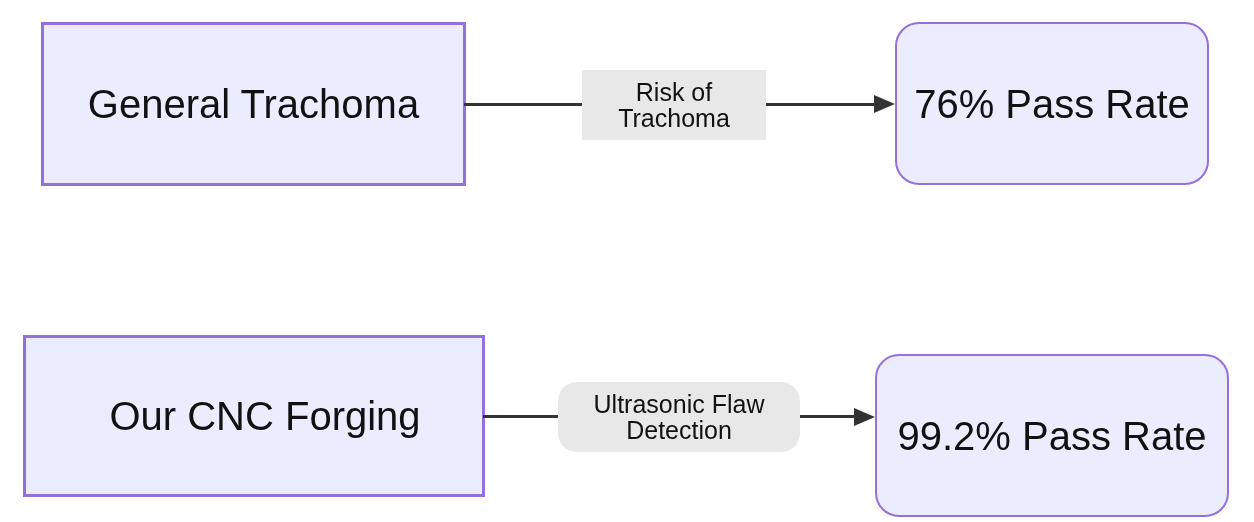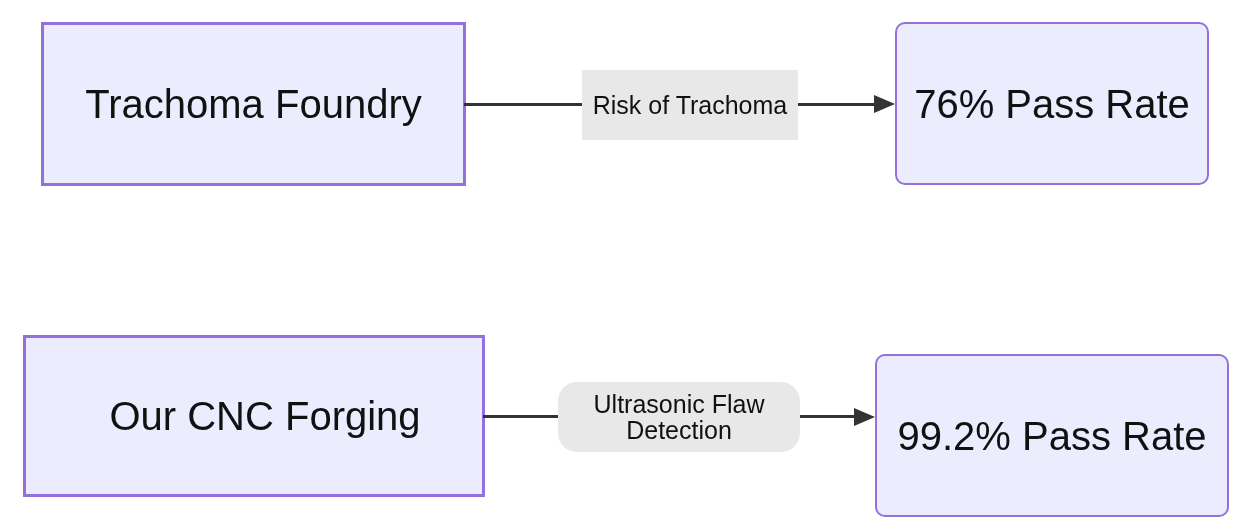--- a/index.html
+++ b/index.html
@@ -17,21 +17,21 @@
     border: 3px solid #9370DB;
     color: #111111;
     display: flex;
     align-items: center;
     justify-content: center;
     text-align: center;
     font-size: 40px;
     line-height: 1.1;
     box-sizing: border-box;
   }
-  .node.rounded { border-radius: 10px; border-width: 2.5px; }
+  .node.rounded { border-radius: 24px; border-width: 2.5px; }
 
   .edge-line {
     position: absolute;
     height: 3px;
     background: #333333;
   }
   .arrowhead {
     position: absolute;
     width: 0;
     height: 0;
@@ -49,37 +49,37 @@
     align-items: center;
     justify-content: center;
     text-align: center;
     box-sizing: border-box;
   }
 
   
   .box1 { left: 41px;  top: 22px;  width: 425px; height: 164px; }
   .line1 { left: 464px; top: 103px; width: 414px; }
   .arrow1 { left: 874px; top: 95px; }
-  .label1 { left: 582px; top: 70px; width: 216px; height: 70px; }
+  .label1 { left: 582px; top: 70px; width: 184px; height: 70px; }
   .box2 { left: 895px; top: 22px;  width: 314px; height: 163px; }
 
   
   .box3 { left: 23px;  top: 335px; width: 462px; height: 162px; padding-left: 22px; }
   .line2 { left: 483px; top: 415px; width: 375px; }
   .arrow2 { left: 854px; top: 408px; }
   .label2 { left: 558px; top: 382px; width: 242px; height: 70px; padding: 0 12px; border-radius: 19px; }
   .box4 { left: 875px; top: 354px; width: 354px; height: 163px; }
 </style>
 </head>
 <body>
 
 <div class="canvas">
 
   <div class="node rect box1">
-    <span>Trachoma Foundry</span>
+    <span>General Trachoma</span>
   </div>
 
   <div class="edge-line line1"></div>
   <div class="arrowhead arrow1"></div>
 
   <div class="edge-label label1">
     <span>Risk of Trachoma</span>
   </div>
 
   <div class="node rounded box2">

